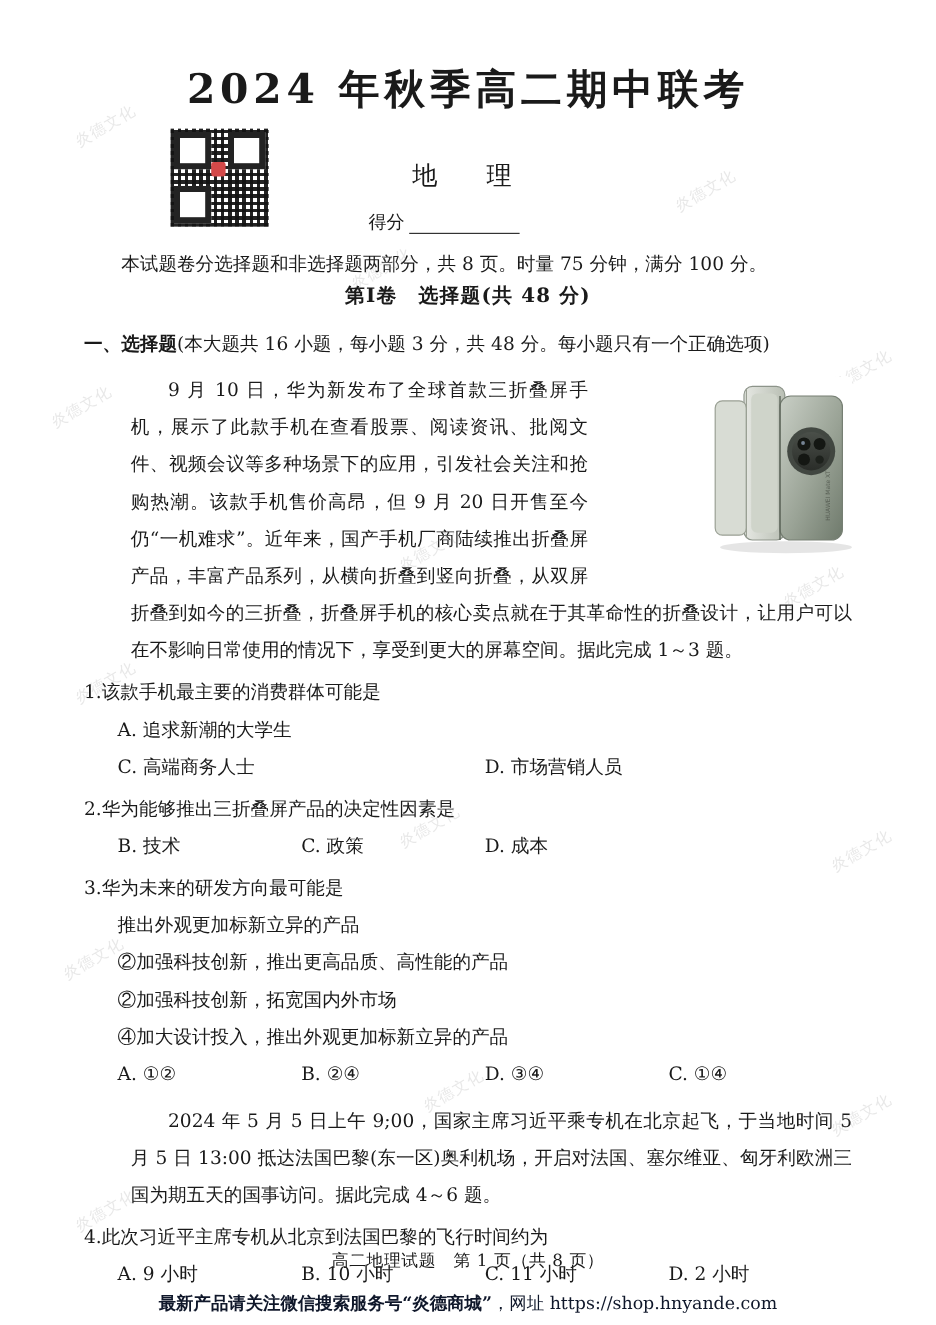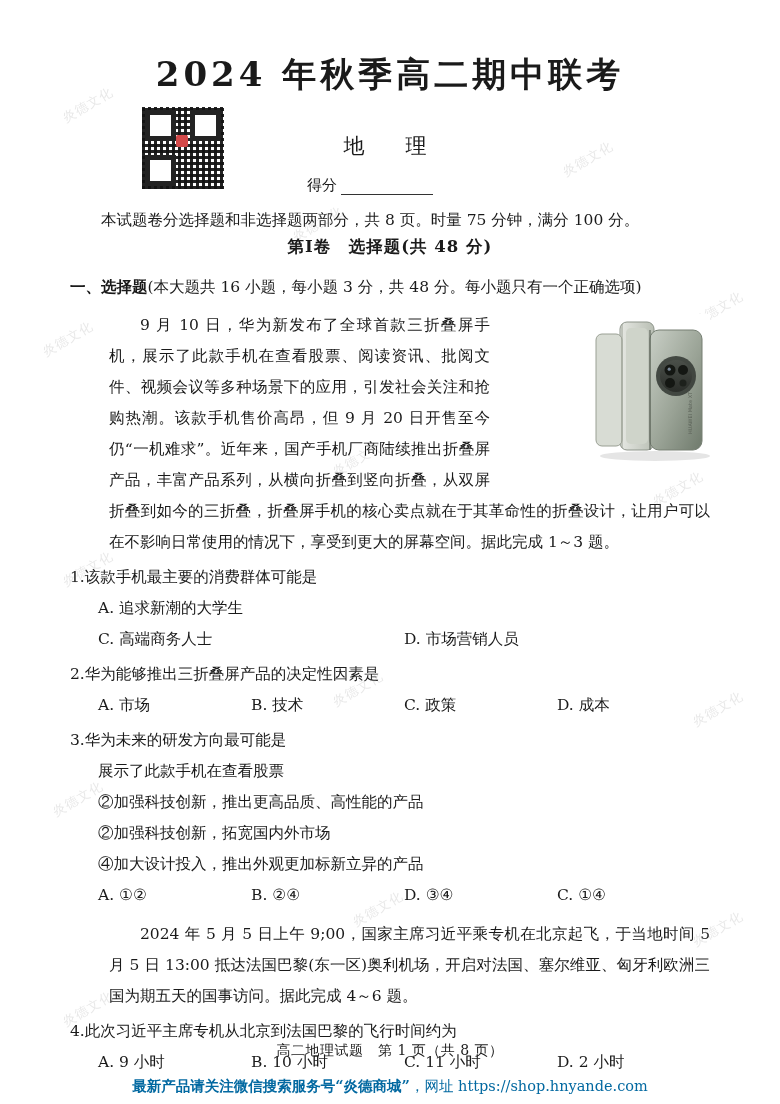--- a/index.html
+++ b/index.html
@@ -160,21 +160,21 @@
     font-size: 14px;
     letter-spacing: .5px;
   }
   .footer-bar {
     position: absolute;
     left: 0; right: 0;
     bottom: 8px;
     text-align: center;
     font-size: 14.5px;
     font-weight: bold;
-    color: #0369a1;
+    color: #0f172a;
   }
   .footer-bar .url { font-weight: normal; }
   .clearfix::after { content:""; display:block; clear:both; }
 </style>
 </head>
 <body>
 
 <div class="page">
 
   <div class="wm" style="left:60px; top:96px;">炎德文化</div>
@@ -269,30 +269,29 @@
   </div>
   <div class="opts two">
     <div>C. 高端商务人士</div>
     <div>D. 市场营销人员</div>
   </div>
 
   <div class="q">
     <span>2.</span><span>华为能够推出三折叠屏产品的决定性因素是</span>
   </div>
   <div class="opts four">
-    <div>A. 市场</div>
     <div>B. 技术</div>
     <div>C. 政策</div>
     <div>D. 成本</div>
   </div>
 
   <div class="q">
     <span>3.</span><span>华为未来的研发方向最可能是</span>
   </div>
-  <div class="optline">展示了此款手机在查看股票</div>
+  <div class="optline">推出外观更加标新立异的产品</div>
   <div class="optline">②加强科技创新，推出更高品质、高性能的产品</div>
   <div class="optline">②加强科技创新，拓宽国内外市场</div>
   <div class="optline">④加大设计投入，推出外观更加标新立异的产品</div>
   <div class="opts four">
     <div>A. ①②</div>
     <div>B. ②④</div>
     <div>D. ③④</div>
     <div>C. ①④</div>
   </div>
 

